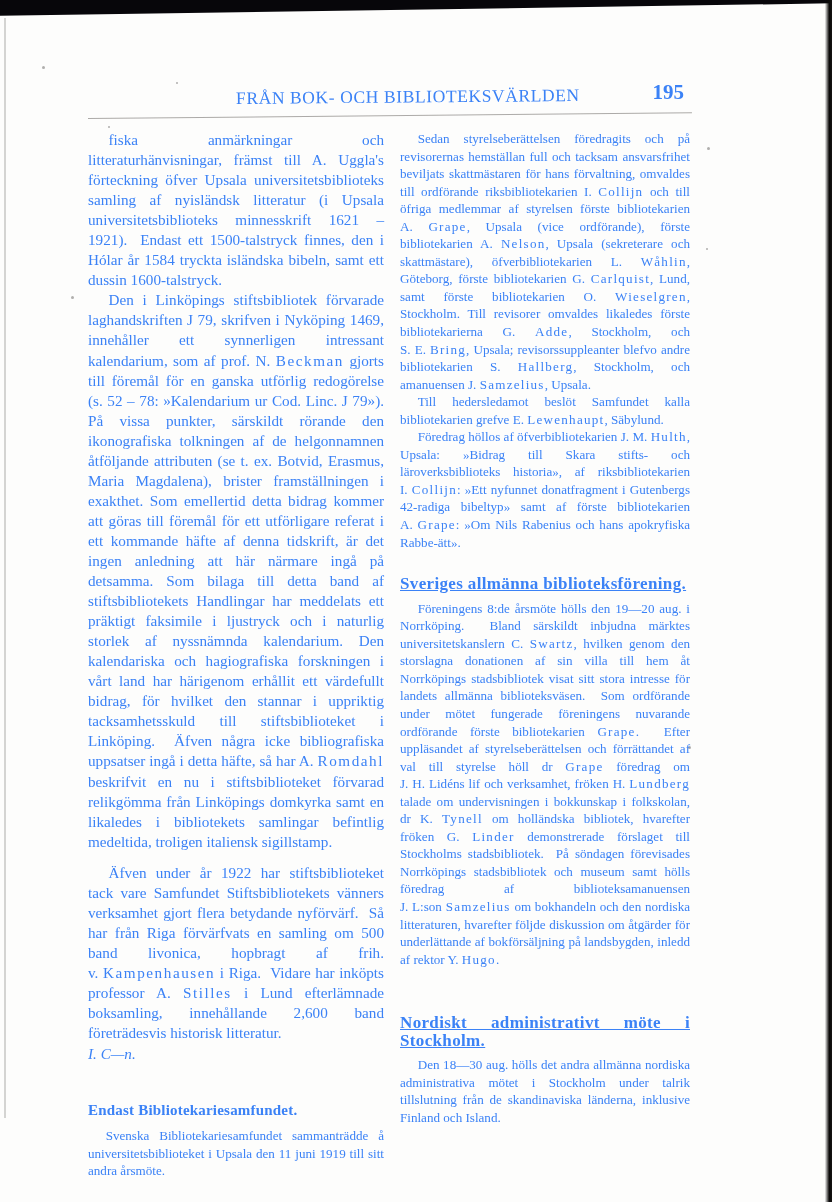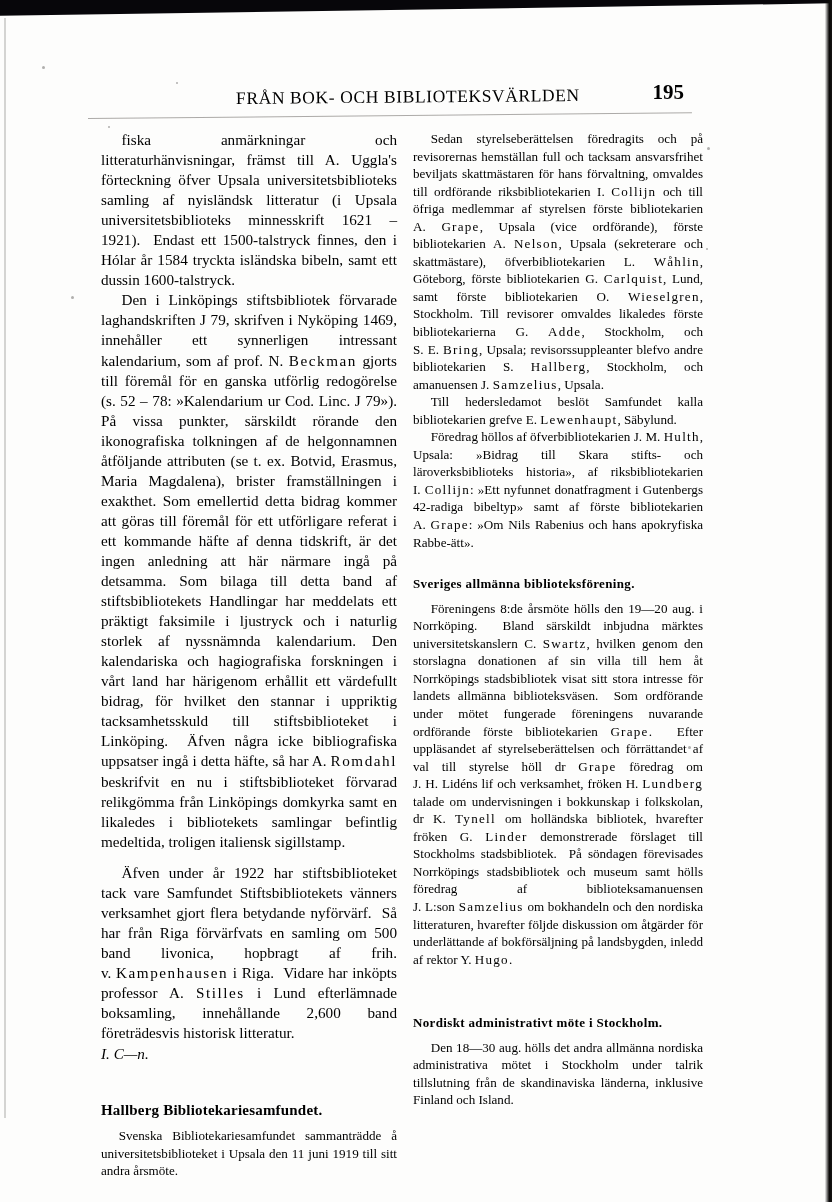--- a/index.html
+++ b/index.html
@@ -7,21 +7,21 @@
     padding: 0;
     background: #ffffff;
   }
   #page {
     position: relative;
     width: 832px;
     height: 1202px;
     background: #fdfdfc;
     overflow: hidden;
     font-family: "Liberation Serif", "DejaVu Serif", serif;
-    color: #000000;
+    color: #3b82f6;
   }
 
   
   .scan-top-band {
     position: absolute;
     top: -6px; left: -20px;
     width: 900px; height: 22px;
     background: #07060a;
     transform: rotate(-0.85deg);
     transform-origin: left center;
@@ -84,21 +84,20 @@
   .columns {
     position: absolute;
     top: 130px;
     left: 0;
     width: 832px;
   }
   .col {
     position: absolute;
     top: 0;
     text-align: justify;
-    margin-left: 13px;
   }
   .col-left {
     left: 88px;
     width: 296px;
     font-size: 15.2px;
     line-height: 20.05px;
   }
   .col-right {
     left: 400px;
     width: 290px;
@@ -130,24 +129,25 @@
     font-weight: bold;
     text-indent: 0;
     letter-spacing: 0.2px;
   }
   .col-left h2 {
     font-size: 15px;
     margin-top: 36px;
     margin-bottom: 7px;
   }
   .col-right h2 {
-    font-size: 13px;
+    font-size: 17px;
     margin-top: 24px;
     margin-bottom: 7px;
     letter-spacing: 0.35px;
+    text-decoration: underline;
   }
   .gap-sm { height: 11px; }
   .gap-md { height: 22px; }
 </style>
 </head>
 <body>
 
 <div id="page">
 
   <div class="scan-top-band"></div>
@@ -174,21 +174,21 @@
     <div class="col col-left">
 
       <p>fiska anmärkningar och litteraturhänvisningar, främst till A. Uggla's förteckning öfver Upsala universitetsbiblioteks samling af nyisländsk litteratur (i Upsala universitetsbiblioteks minnesskrift 1621&nbsp;– 1921). &nbsp;Endast ett 1500-talstryck finnes, den i Hólar år 1584 tryckta isländska bibeln, samt ett dussin 1600-talstryck.</p>
 
       <p>Den i Linköpings stiftsbibliotek förvarade laghandskriften J 79, skrifven i Nyköping 1469, innehåller ett synnerligen intressant kalendarium, som af prof. N.&nbsp;<span class="sp">Beckman</span> gjorts till föremål för en ganska utförlig redogörelse (s. 52&nbsp;– 78: »Kalendarium ur Cod. Linc. J 79»). På vissa punkter, särskildt rörande den ikonografiska tolkningen af de helgonnamnen åtföljande attributen (se t. ex. Botvid, Erasmus, Maria Magdalena), brister framställningen i exakthet. Som emellertid detta bidrag kommer att göras till föremål för ett utförligare referat i ett kommande häfte af denna tidskrift, är det ingen anledning att här närmare ingå på detsamma. Som bilaga till detta band af stiftsbibliotekets Handlingar har meddelats ett präktigt faksimile i ljustryck och i naturlig storlek af nyssnämnda kalendarium. Den kalendariska och hagiografiska forskningen i vårt land har härigenom erhållit ett värdefullt bidrag, för hvilket den stannar i uppriktig tacksamhetsskuld till stiftsbiblioteket i Linköping. &nbsp;Äfven några icke bibliografiska uppsatser ingå i detta häfte, så har A.&nbsp;<span class="sp">Romdahl</span> beskrifvit en nu i stiftsbiblioteket förvarad relikgömma från Linköpings domkyrka samt en likaledes i bibliotekets samlingar befintlig medeltida, troligen italiensk sigillstamp.</p>
 
       <div class="gap-sm"></div>
 
       <p>Äfven under år 1922 har stiftsbiblioteket tack vare Samfundet Stiftsbibliotekets vänners verksamhet gjort flera betydande nyförvärf. &nbsp;Så har från Riga förvärfvats en samling om 500 band livonica, hopbragt af frih. v.&nbsp;<span class="sp">Kampenhausen</span> i Riga. &nbsp;Vidare har inköpts professor A.&nbsp;<span class="sp">Stilles</span> i Lund efterlämnade boksamling, innehållande 2,600 band företrädesvis historisk litteratur.<span class="signature">I. C—n.</span></p>
 
-      <h2>Hallberg Bibliotekariesamfundet.</h2>
+      <h2>Endast Bibliotekariesamfundet.</h2>
 
       <p style="font-size:13.1px; line-height:17.55px;">Svenska Bibliotekariesamfundet sammanträdde å universitetsbiblioteket i Upsala den 11 juni 1919 till sitt andra årsmöte.</p>
     </div>
 
     <div class="col col-right">
 
       <p>Sedan styrelseberättelsen föredragits och på revisorernas hemställan full och tacksam ansvarsfrihet beviljats skattmästaren för hans förvaltning, omvaldes till ordförande riksbibliotekarien I.&nbsp;<span class="sp-sm">Collijn</span> och till öfriga medlemmar af styrelsen förste bibliotekarien A.&nbsp;<span class="sp-sm">Grape</span>, Upsala (vice ordförande), förste bibliotekarien A.&nbsp;<span class="sp-sm">Nelson</span>, Upsala (sekreterare och skattmästare), öfverbibliotekarien L.&nbsp;<span class="sp-sm">Wåhlin</span>, Göteborg, förste bibliotekarien G.&nbsp;<span class="sp-sm">Carlquist</span>, Lund, samt förste bibliotekarien O.&nbsp;<span class="sp-sm">Wieselgren</span>, Stockholm. Till revisorer omvaldes likaledes förste bibliotekarierna G.&nbsp;<span class="sp-sm">Adde</span>, Stockholm, och S.&nbsp;E.&nbsp;<span class="sp-sm">Bring</span>, Upsala; revisorssuppleanter blefvo andre bibliotekarien S.&nbsp;<span class="sp-sm">Hallberg</span>, Stockholm, och amanuensen J.&nbsp;<span class="sp-sm">Samzelius</span>, Upsala.</p>
 
       <p>Till hedersledamot beslöt Samfundet kalla bibliotekarien grefve E.&nbsp;<span class="sp-sm">Lewenhaupt</span>, Säbylund.</p>
 

